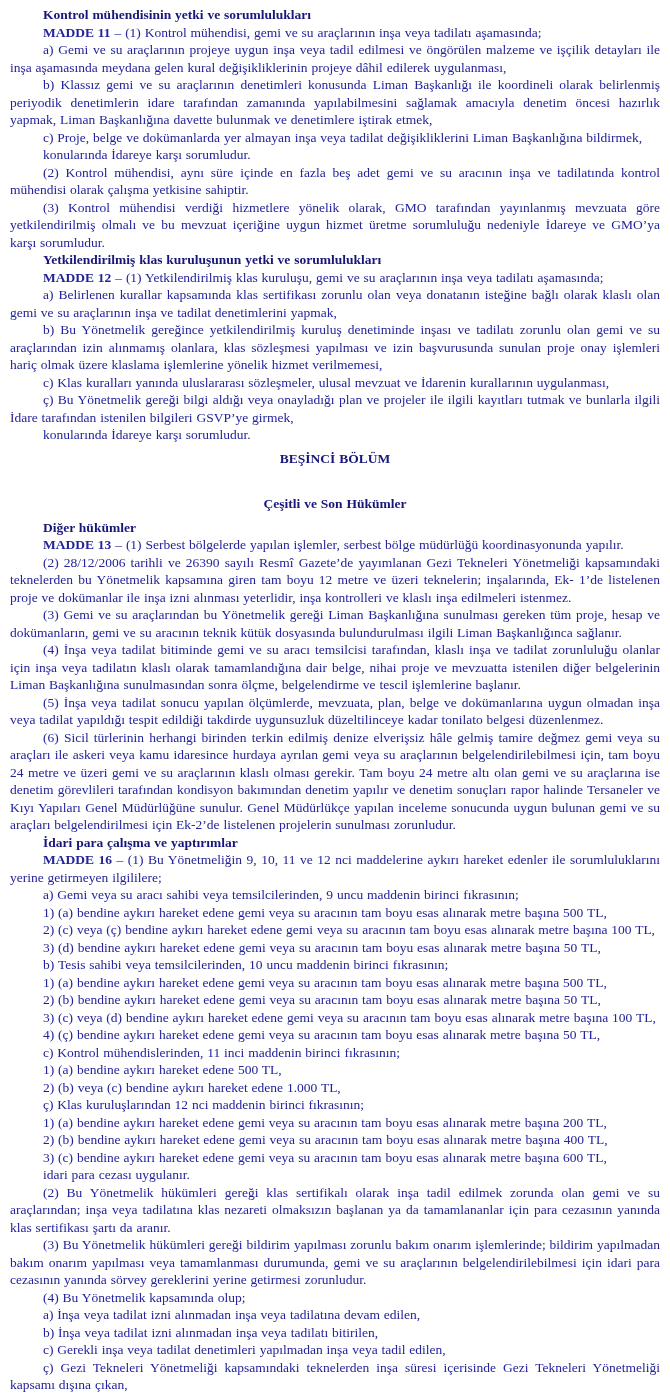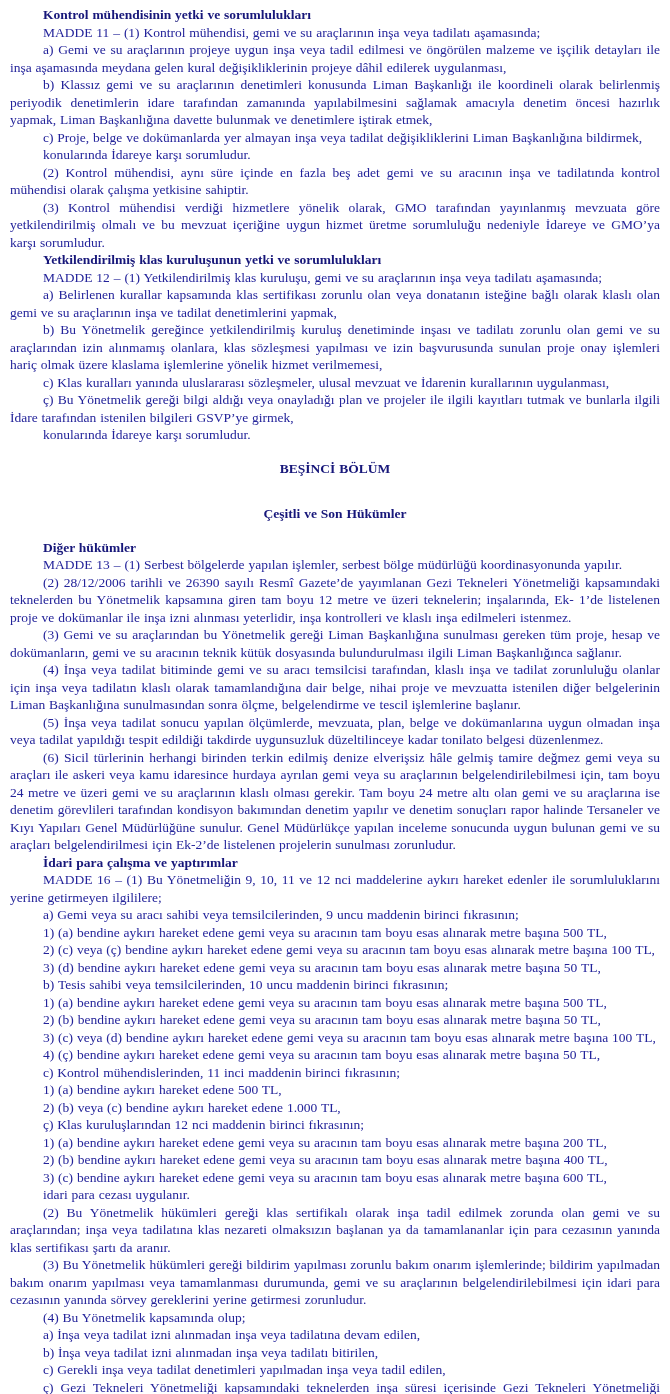--- a/index.html
+++ b/index.html
@@ -13,34 +13,34 @@
     font-size: 13.5px;
     line-height: 17.5px;
     color: var(--ink, #23239a);
   }
   .para {
     margin: 0;
     text-align: justify;
     text-indent: 33px;
     word-spacing: 0.5px;
   }
-  .para b { font-weight: normal; }
+  .para b { font-weight: bold; }
   .para.heading {
     font-weight: bold;
     text-align: left;
     color: var(--head, #17177a);
   }
   .para.center {
     text-align: center;
     text-indent: 0;
     font-weight: bold;
     color: var(--head, #17177a);
     margin-top: 28px;
   }
-  .para.mt { margin-top: 16px; }
+  .para.mt { margin-top: 6px; }
 </style>
 </head>
 <body>
 
 <div class="page">
   <div id="doc">
       <p class="para heading">Kontrol mühendisinin yetki ve sorumlulukları</p>
       <p class="para indent"><b>MADDE 11</b> – (1) Kontrol mühendisi, gemi ve su araçlarının inşa veya tadilatı aşamasında;</p>
       <p class="para indent">a) Gemi ve su araçlarının projeye uygun inşa veya tadil edilmesi ve öngörülen malzeme ve işçilik detayları ile inşa aşamasında meydana gelen kural değişikliklerinin projeye dâhil edilerek uygulanması,</p>
       <p class="para indent">b) Klassız gemi ve su araçlarının denetimleri konusunda Liman Başkanlığı ile koordineli olarak belirlenmiş periyodik denetimlerin idare tarafından zamanında yapılabilmesini sağlamak amacıyla denetim öncesi hazırlık yapmak, Liman Başkanlığına davette bulunmak ve denetimlere iştirak etmek,</p>

